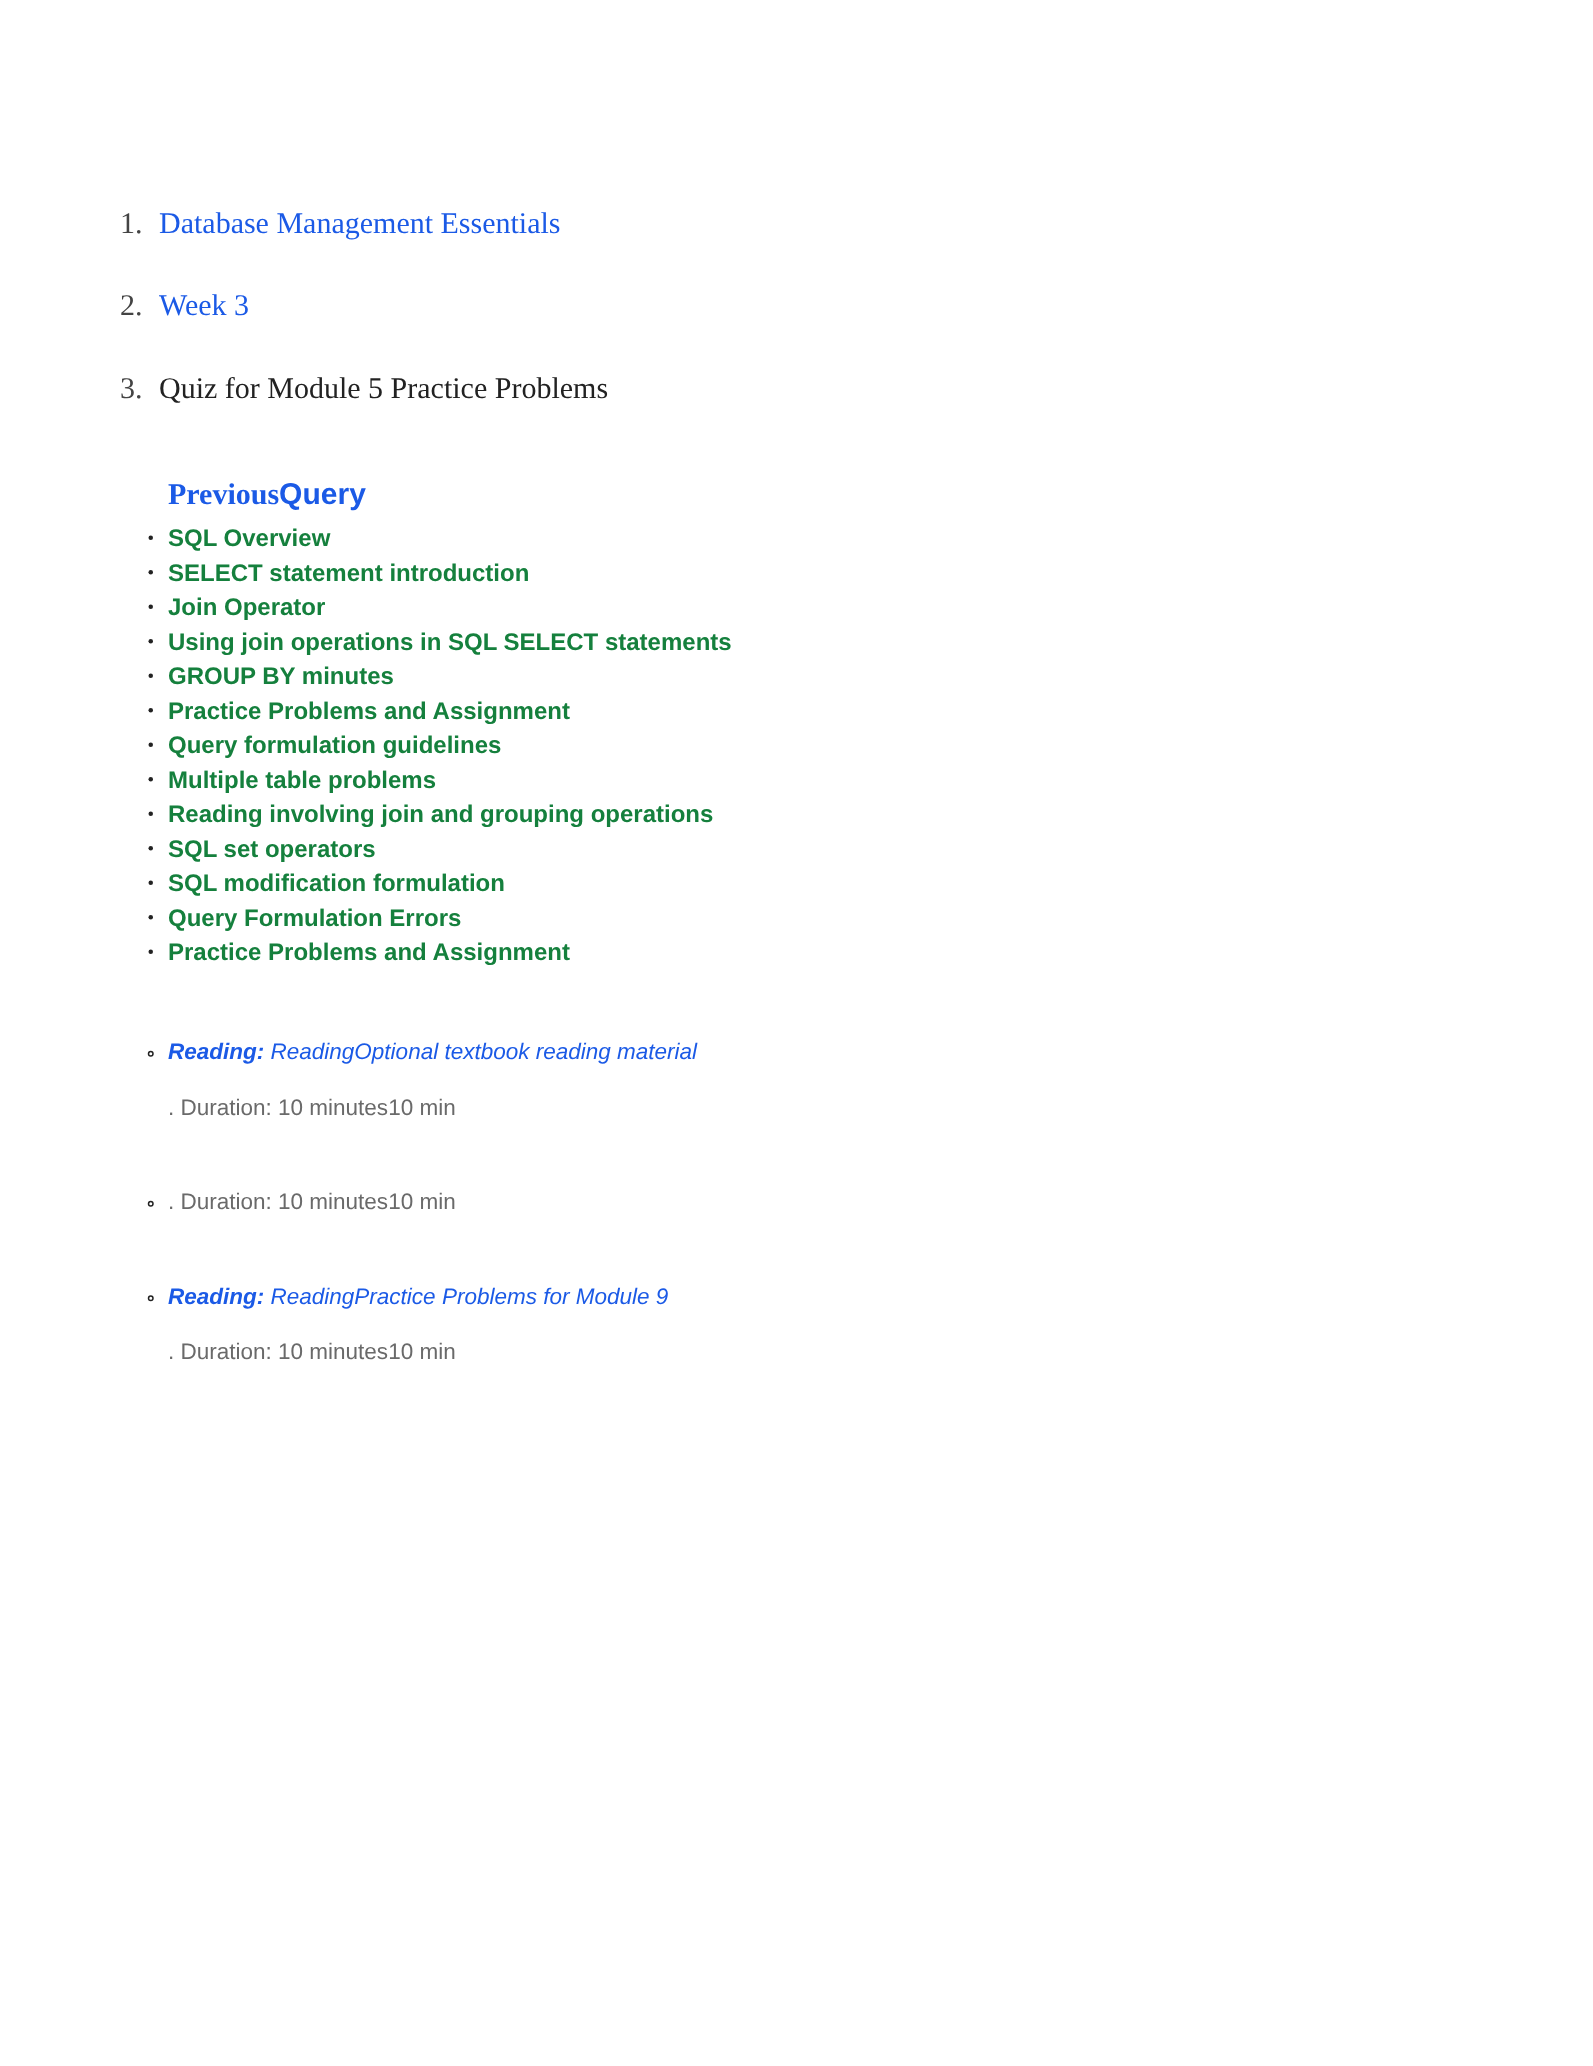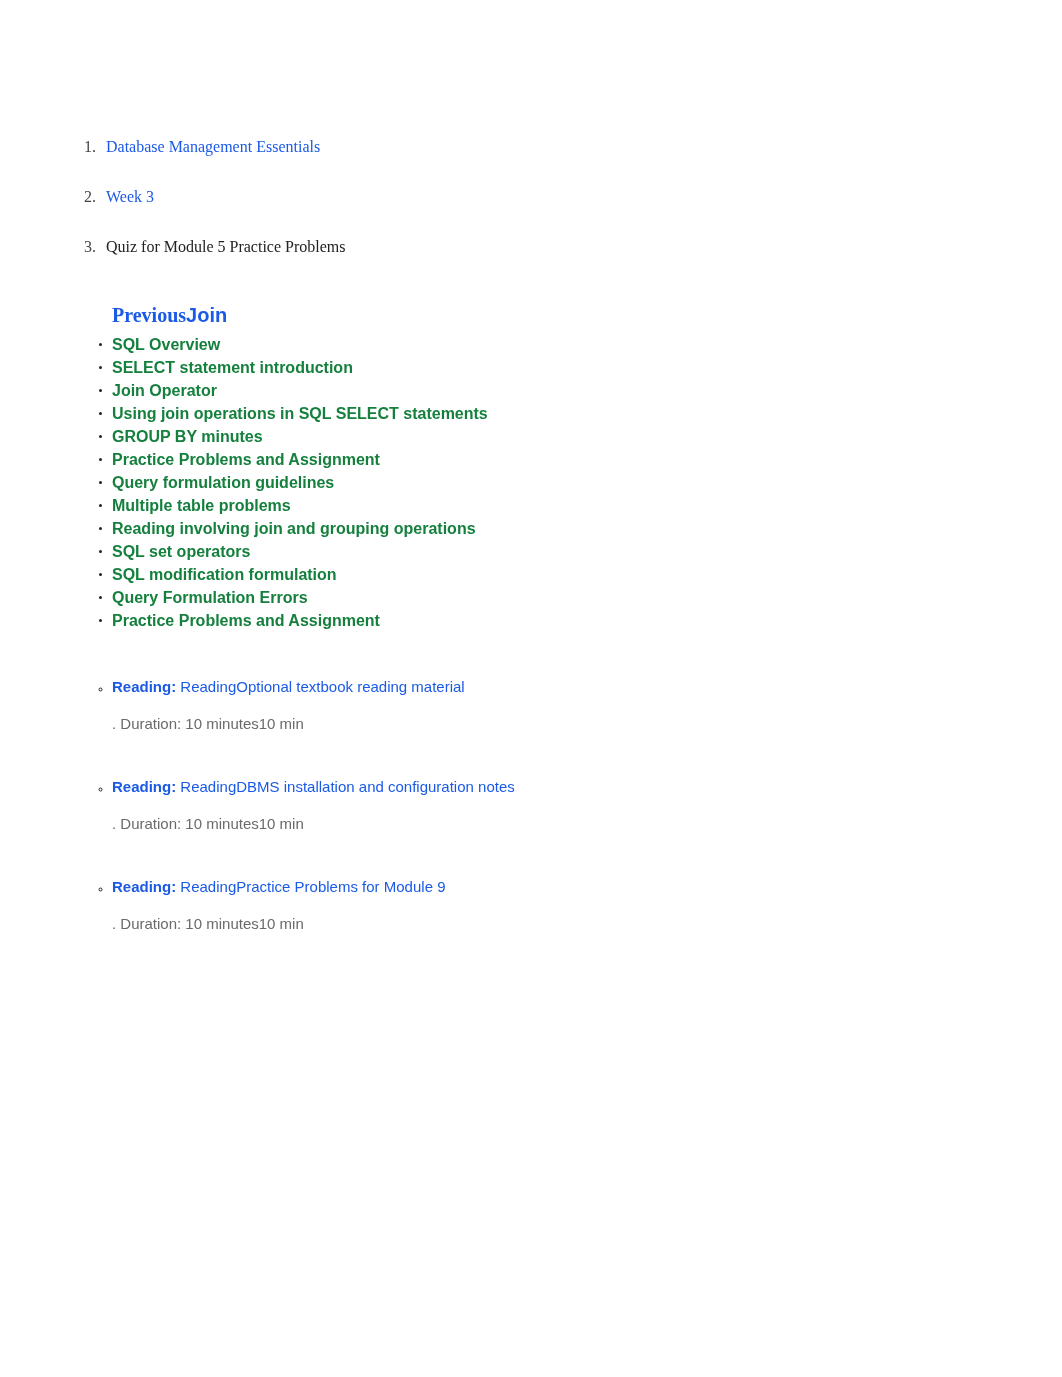--- a/index.html
+++ b/index.html
@@ -15,21 +15,21 @@
     padding: 130px 50px 50px 50px;
     width: 1062px;
   }
   ol.breadcrumb {
     list-style: decimal;
     margin: 0 0 24px 0;
     padding-left: 50px;
   }
   ol.breadcrumb li {
     font-family: "Times New Roman", Times, serif;
-    font-size: 16px;
+    font-size: 20px;
     color: #444;
     padding: 8px 0 24px 6px;
   }
   .link-blue {
     color: #1b5ae6;
     text-decoration: none;
   }
   .bc-current {
     color: #222;
   }
@@ -65,20 +65,21 @@
   }
   ul.sub > li {
     margin-top: 46px;
   }
   .reading-block {
     margin-top: 42px;
   }
   .reading-line {
     font-size: 15px;
     color: #1b5ae6;
+    font-style: italic;
   }
   .reading-line .prefix {
     font-weight: 700;
   }
   .dur-line {
     margin-top: 20px;
     font-size: 15px;
     color: #6a6a6a;
   }
 </style>
@@ -93,21 +94,21 @@
     </li>
     <li>
       <a href="#" class="link-blue">Week 3</a>
     </li>
     <li>
       <span class="bc-current">Quiz for Module 5 Practice Problems</span>
     </li>
   </ol>
 
   <div class="nav-heading">
-    <a href="#" class="link-blue" style="text-decoration:none;font-family:Liberation Serif, serif;">Previous</a><a href="#" class="link-blue" style="text-decoration:none;">Join</a>
+    <a href="#" class="link-blue" style="text-decoration:none;font-family:Liberation Serif, serif;">Previous</a><a href="#" class="link-blue" style="text-decoration:none;">Query</a>
   </div>
 
   <ul class="topics">
     <li><span class="topic-label">SQL Overview</span></li>
     <li><span class="topic-label">SELECT statement introduction</span></li>
     <li><span class="topic-label">Join Operator</span></li>
     <li><span class="topic-label">Using join operations in SQL SELECT statements</span></li>
     <li><span class="topic-label">GROUP BY minutes</span></li>
     <li><span class="topic-label">Practice Problems and Assignment</span></li>
     <li><span class="topic-label">Query formulation guidelines</span></li>
@@ -126,23 +127,20 @@
               <span class="prefix">Reading: </span><span>Reading</span><span>Optional textbook reading material</span>
             </a>
             <div class="dur-line">
               <span>. Duration: 10 minutes</span><span>10 min</span>
             </div>
           </div>
         </li>
 
         <li>
           <div class="reading-block">
-            <a href="#" class="reading-line" style="text-decoration:none;">
-              <span class="prefix">Reading: </span><span>Reading</span><span>DBMS installation and configuration notes</span>
-            </a>
             <div class="dur-line">
               <span>. Duration: 10 minutes</span><span>10 min</span>
             </div>
           </div>
         </li>
 
         <li>
           <div class="reading-block">
             <a href="#" class="reading-line" style="text-decoration:none;">
               <span class="prefix">Reading: </span><span>Reading</span><span>Practice Problems for Module 9</span>

